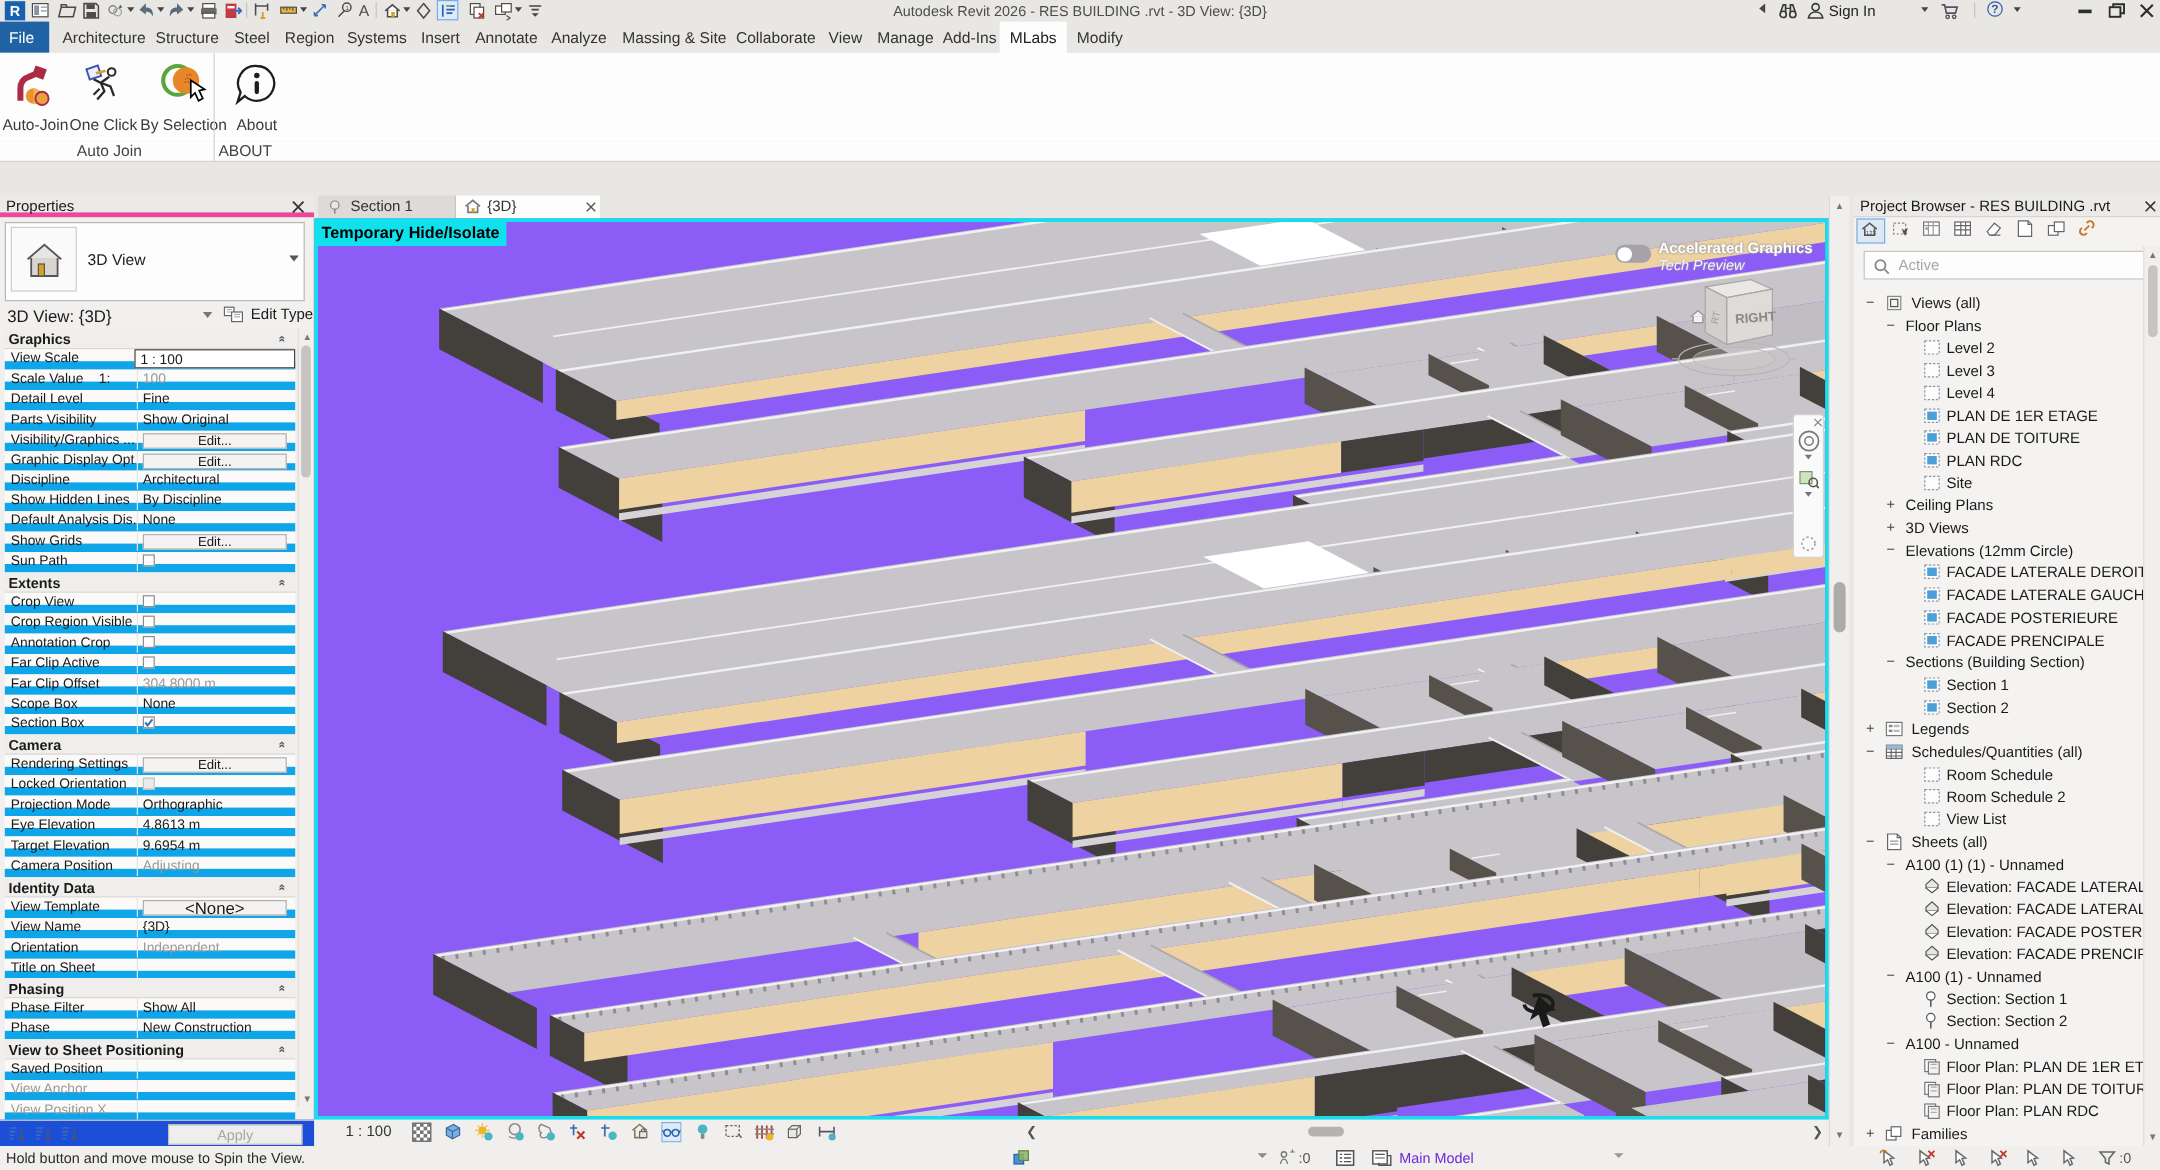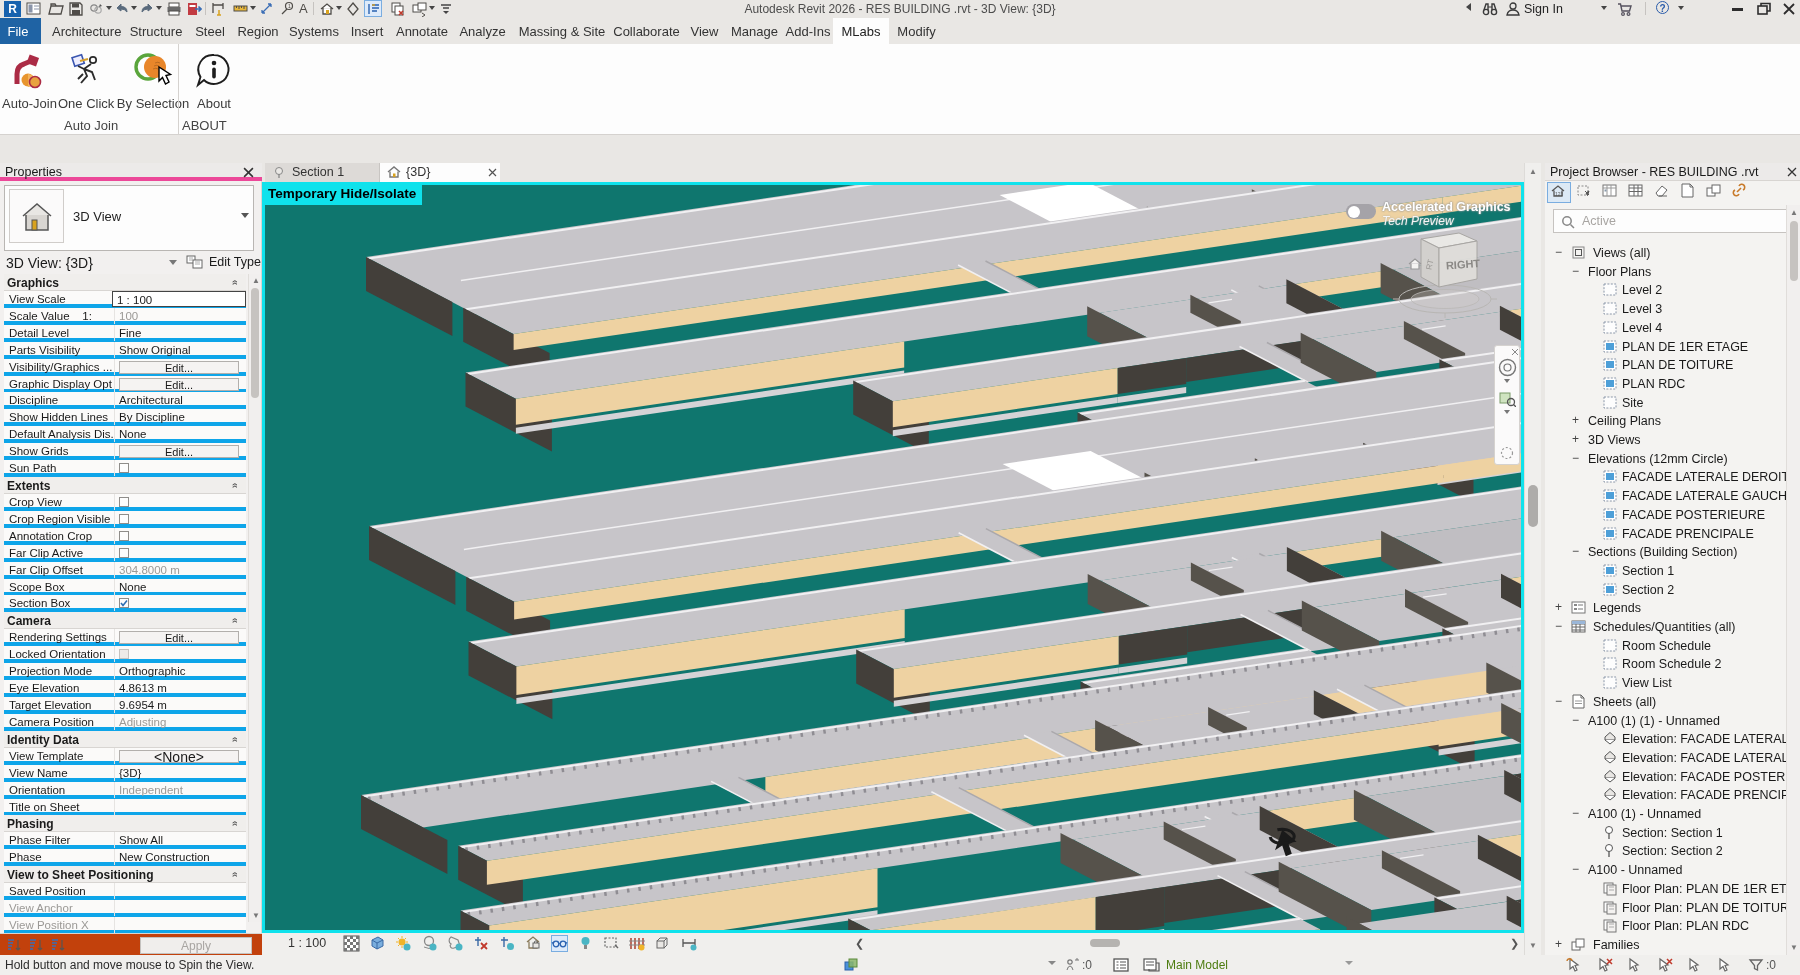--- a/index.html
+++ b/index.html
@@ -8,29 +8,29 @@
 #tabrow{position:absolute;left:0;top:18px;width:1800px;height:26px;background:#e9e7e4}
 .rtab{position:absolute;top:0;height:26px;line-height:27px;font-size:13px;color:#333;text-align:center;white-space:nowrap}
 #tab-file{background:#1f63a4;color:#fff}
 #tab-active{background:#fdfdfd;color:#222}
 #ribbon{position:absolute;left:0;top:44px;width:1800px;height:74px;background:#fdfdfd}
 .rbtn{position:absolute;top:8px;width:62px;text-align:center;font-size:13px;color:#3b3b3b;white-space:nowrap}
 .rbtn .ric{height:42px;margin-bottom:2px}
 #panelcaps{position:absolute;left:0;top:118px;width:1800px;height:17px;background:#fdfdfd;font-size:13px;color:#444;border-bottom:1px solid #d5d2cf}
 #gapstrip{position:absolute;left:0;top:136px;width:1800px;height:27px;background:#e9e7e4}
 #props{position:absolute;left:0;top:163px;width:262px;height:792px;background:#f2f0ef;font-size:12px;color:#1a1a1a;border-right:1px solid #d8d5d2}
-.prow{position:absolute;left:4px;width:242px;height:17px;background:#fbfaf9;border-bottom:4px solid #0ea5e9;font-size:11.5px}
+.prow{position:absolute;left:4px;width:242px;height:17px;background:#fbfaf9;border-bottom:7px solid #0ea5e9;font-size:11.5px}
 .prow .lab{position:absolute;left:5px;top:2px;width:104px;height:13px;overflow:hidden;white-space:nowrap}
 .prow .val{position:absolute;left:110px;top:0px;right:0;height:16px;border-left:1px solid #e6e4e2;padding:2px 0 0 4px;overflow:hidden;white-space:nowrap}
 .prow.hdr{background:#f0eeec;font-weight:bold;border-bottom:1px solid #d8d5d2;font-size:12px}
 .grey{color:#9b9996}
 .pbtn{display:inline-block;width:120px;height:13px;line-height:12px;border:1px solid #b2afac;background:#f5f3f2;text-align:center;font-size:11px}
 .cb{display:inline-block;width:10px;height:10px;border:1px solid #8f8d8a;background:#fdfdfd;vertical-align:-1px}
 #doctabs{position:absolute;left:262px;top:163px;width:1262px;height:19px;background:#e9e7e4;font-size:12.5px;color:#333}
-#canvas{position:absolute;left:262px;top:182px;width:1262px;height:751px;background:#0f766e;border:3px solid #0fe2ec;overflow:hidden}
+#canvas{position:absolute;left:262px;top:182px;width:1262px;height:751px;background:#8b5cf6;border:3px solid #0fe2ec;overflow:hidden}
 #vcb{position:absolute;left:262px;top:933px;width:1262px;height:22px;background:#f0efed;font-size:12.5px;color:#333}
 #vscroll{position:absolute;left:1524px;top:163px;width:17px;height:792px;background:#f0efed;border-left:1px solid #dddbd8}
 #browser{position:absolute;left:1545px;top:163px;width:255px;height:792px;background:#f4f3f1;font-size:12.5px;color:#1a1a1a;overflow:hidden}
 .ti{position:absolute;left:0;width:255px;height:19px;line-height:19px;white-space:nowrap;overflow:hidden}
 #statusbar{position:absolute;left:0;top:955px;width:1800px;height:20px;background:#f0efed;font-size:12px;color:#2b2b2b}
 </style></head><body>
 <div id="titlebar">
     <div id="title-text">Autodesk Revit 2026 - RES BUILDING .rvt - 3D View: {3D}</div>
     <div class="abs" style="left:4px;top:1px;width:17px;height:16px;background:#1762ae;color:#fff;font-weight:bold;font-size:12px;text-align:center;line-height:16px">R</div>
     <svg class="abs" style="left:26px;top:1px" width="16" height="16" viewBox="0 0 16 16">
@@ -384,21 +384,21 @@
     </div>
     <div class="prow" style="top:753.9599999999997px">
       <span class="lab grey">View Position X</span>
       <span class="val"></span>
     </div>
     <div class="abs" style="left:248px;top:111px;width:13px;height:648px;background:#f1efee;border-left:1px solid #e0ddda">
       <div class="abs" style="left:3px;top:2px;font-size:8px;color:#777">▲</div>
       <div class="abs" style="left:2px;top:14px;width:8px;height:110px;background:#c6c3c0;border-radius:4px"></div>
       <div class="abs" style="left:3px;bottom:2px;font-size:8px;color:#777">▼</div>
     </div>
-    <div class="abs" style="left:0;top:770px;width:262px;height:22px;background:#c2410c;border-top:1px solid #d8d5d2">
+    <div class="abs" style="left:0;top:770px;width:262px;height:22px;background:#1d4ed8;border-top:1px solid #d8d5d2">
       <svg class="abs" style="left:6px;top:3px" width="16" height="16" viewBox="0 0 16 16">
         <path d="M2 3 l6 0 M2 6 l5 0 M2 9 l4 0 M2 12 l3 0" stroke="#3a6db5" stroke-width="1.3"></path>
         <path d="M12 3 l0 10 M10 11 l2 2 l2 -2" stroke="#555" stroke-width="1.2" fill="none"></path>
       </svg>
       <svg class="abs" style="left:28px;top:3px" width="16" height="16" viewBox="0 0 16 16">
         <path d="M2 3 l6 0 M2 6 l5 0 M2 9 l4 0 M2 12 l3 0" stroke="#3a6db5" stroke-width="1.3"></path>
         <path d="M12 3 l0 10 M10 11 l2 2 l2 -2" stroke="#555" stroke-width="1.2" fill="none"></path>
       </svg>
       <svg class="abs" style="left:50px;top:3px" width="16" height="16" viewBox="0 0 16 16">
         <path d="M2 3 l6 0 M2 6 l5 0 M2 9 l4 0 M2 12 l3 0" stroke="#3a6db5" stroke-width="1.3"></path>
@@ -1422,21 +1422,21 @@
     <span class="abs" style="left:1082px;top:3px;color:#555">:0</span>
     <svg class="abs" style="left:1113px;top:2px" width="17" height="16" viewBox="0 0 17 16">
       <rect x="1" y="2" width="14" height="12" fill="#fff" stroke="#555" stroke-width="1.3"></rect>
       <path d="M3.5 5 l2 0 M3.5 8 l2 0 M3.5 11 l2 0 M7 5 l6 0 M7 8 l6 0 M7 11 l6 0" stroke="#555" stroke-width="1.2"></path>
     </svg>
     <svg class="abs" style="left:1143px;top:2px" width="17" height="16" viewBox="0 0 17 16">
       <rect x="1" y="2" width="12" height="11" fill="#fff" stroke="#555" stroke-width="1.2"></rect>
       <path d="M3 5 l8 0 M3 8 l8 0" stroke="#555"></path>
       <path d="M13 6 l3 0 l0 8 l-10 0 l0 -2" fill="none" stroke="#555" stroke-width="1.2"></path>
     </svg>
-    <span class="abs" style="left:1166px;top:3px;color:#4d7c0f">Main Model</span>
+    <span class="abs" style="left:1166px;top:3px;color:#6d28d9">Main Model</span>
     <div class="abs" style="left:1345px;top:6px;width:0;height:0;border-left:4px solid transparent;border-right:4px solid transparent;border-top:4px solid #999"></div>
     <svg class="abs" style="left:1566px;top:2px" width="17" height="16" viewBox="0 0 17 16">
       <path d="M4 2 L4 12 L7 9.5 L9 14 L11 13 L9 8.5 L12 8 Z" fill="#fff" stroke="#666" stroke-width="1.2"></path>
       <path d="M1 4 C1 1 6 1 6 4" fill="none" stroke="#c87a2a" stroke-width="1.3"></path>
     </svg>
     <svg class="abs" style="left:1596px;top:2px" width="17" height="16" viewBox="0 0 17 16">
       <path d="M4 2 L4 12 L7 9.5 L9 14 L11 13 L9 8.5 L12 8 Z" fill="#fff" stroke="#666" stroke-width="1.2"></path>
       <path d="M11 2 L16 7 M16 2 L11 7" stroke="#c0392b" stroke-width="1.5"></path>
     </svg>
     <svg class="abs" style="left:1626px;top:2px" width="17" height="16" viewBox="0 0 17 16">

